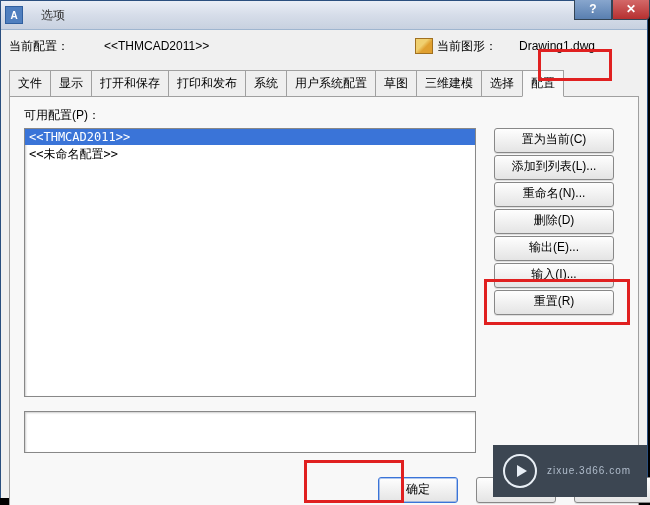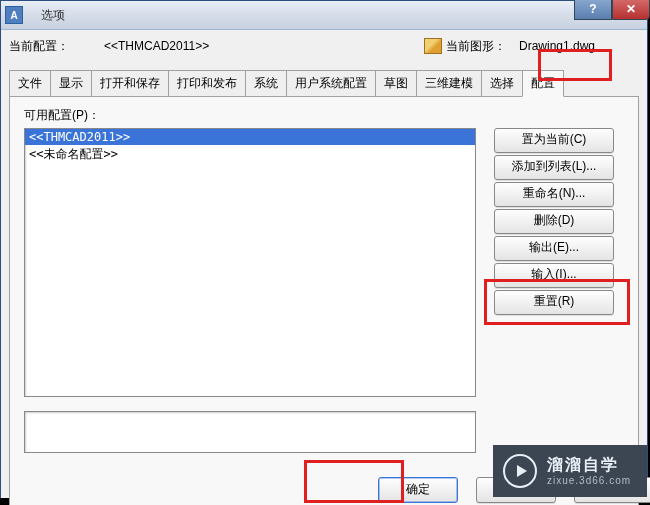--- a/index.html
+++ b/index.html
@@ -91,21 +91,21 @@
   }
   .info-row .val {
     flex: 0 0 140px;
     font-family: "Arial", sans-serif;
   }
   .info-row .spacer { flex: 1; }
   .info-row .lbl2 {
     display: flex;
     align-items: center;
     gap: 4px;
-    width: 95px;
+    width: 104px;
   }
   .info-row .val2 {
     width: 120px;
     font-family: "Arial", sans-serif;
   }
   .draw-icon {
     width: 16px; height: 14px;
     background: linear-gradient(135deg, #f0d070 40%, #e0a030 60%);
     border: 1px solid #a07020;
   }
@@ -345,18 +345,17 @@
 
   </div>
 
   <div class="hl hl1"></div>
   <div class="hl hl2"></div>
   <div class="hl hl3"></div>
 
   <div class="watermark">
     <div class="wm-logo"></div>
     <div class="wm-text">
-      <span class="t1">溜溜自学</span>
       <span class="t2">zixue.3d66.com</span>
     </div>
   </div>
 
 </div>
 
 </body></html>

